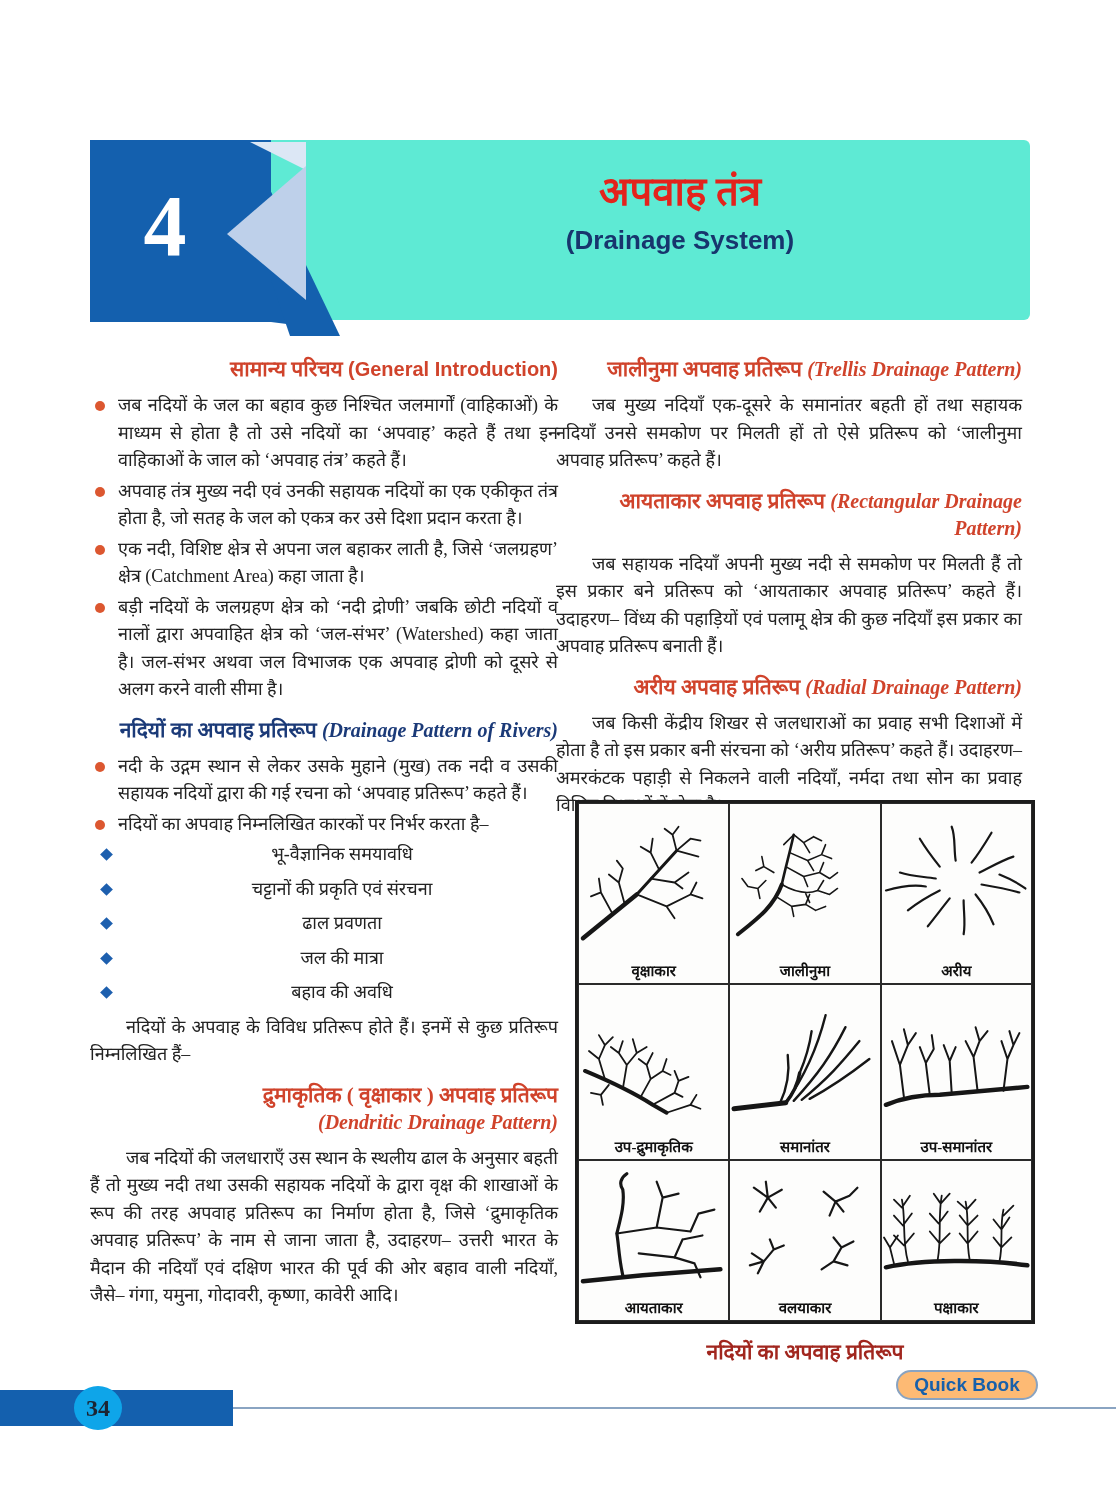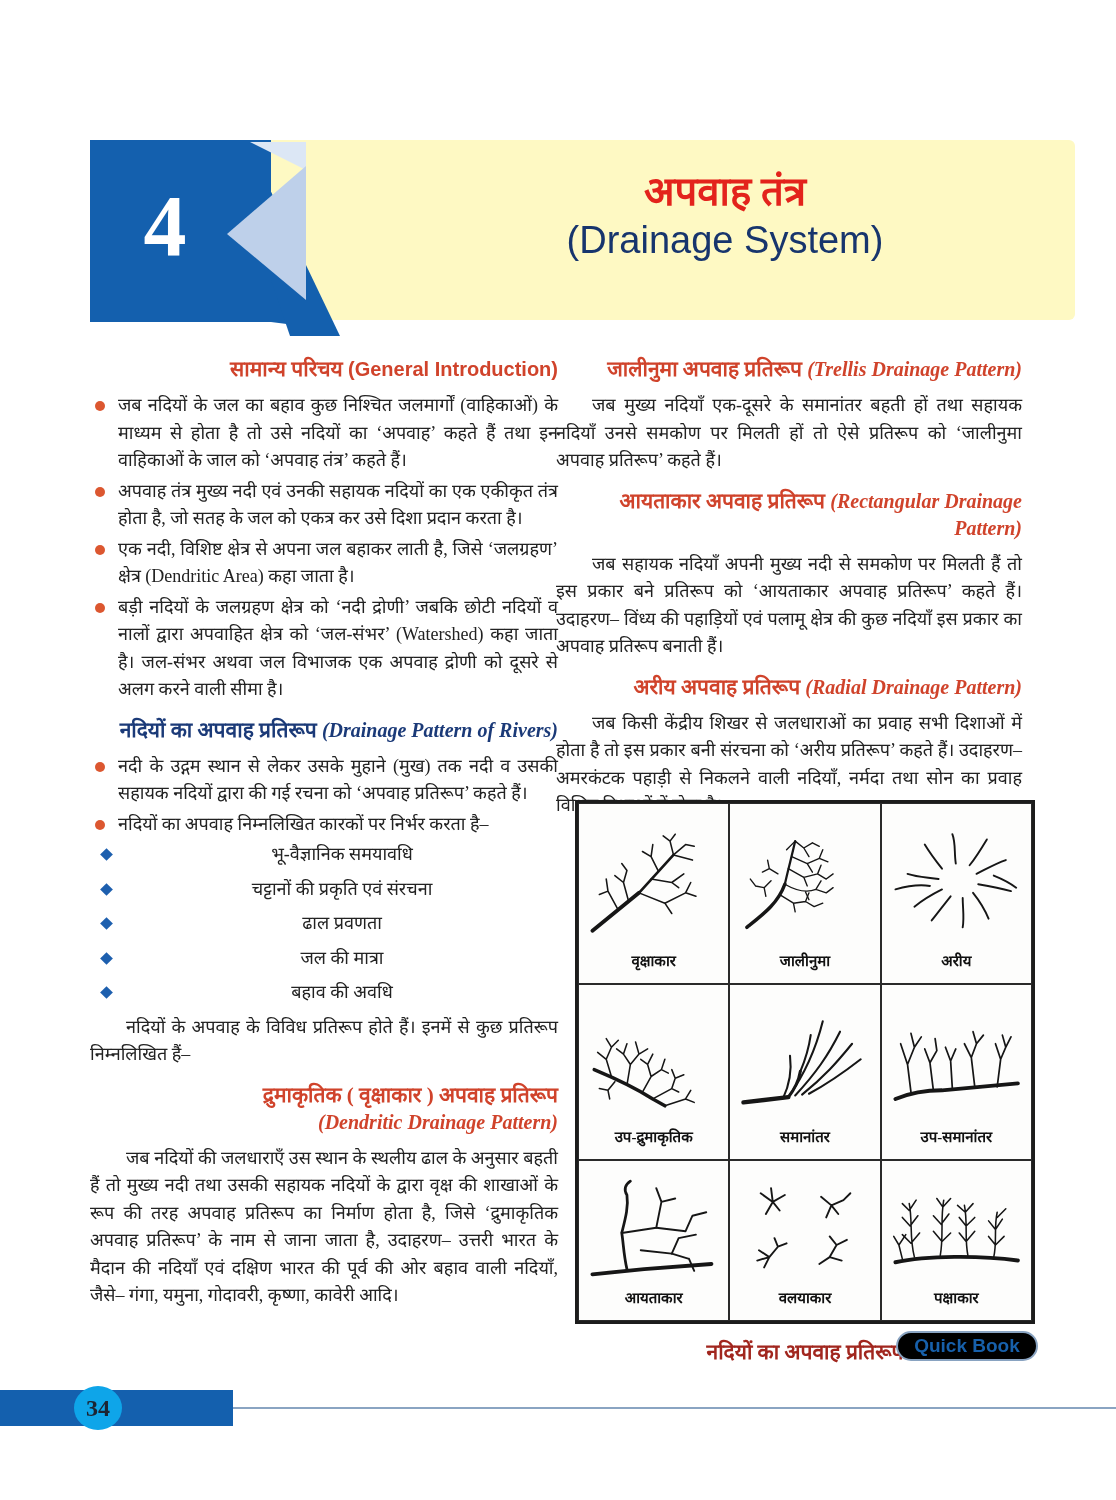--- a/index.html
+++ b/index.html
@@ -1,24 +1,24 @@
 <!DOCTYPE html>
 <html><head>
 <meta charset="utf-8">
 <style>
   html,body{margin:0;padding:0;background:#ffffff;}
   .page{position:relative;width:1116px;height:1500px;background:#ffffff;overflow:hidden;
         font-family:"Liberation Serif","DejaVu Serif",serif;color:#222;}
 
   
   .banner{position:absolute;left:90px;top:140px;width:940px;height:180px;
-          background:#fef9c3;border-radius:6px;margin-left:45px;}
+          background:#5eead4;border-radius:6px;}
   .banner-titles{position:absolute;left:250px;right:10px;top:26px;text-align:center;}
   .title-hi{font-size:40px;line-height:52px;font-weight:700;color:#e3231c;}
-  .title-en{font-size:38px;line-height:44px;font-weight:400;color:#17356d;
+  .title-en{font-size:26px;line-height:44px;font-weight:700;color:#17356d;
             font-family:"Liberation Sans","DejaVu Sans",sans-serif;}
 
   .badge{position:absolute;left:90px;top:140px;width:250px;height:196px;}
   .badge svg{position:absolute;left:0;top:0;}
   .badge-num{position:absolute;left:0px;top:36px;width:150px;text-align:center;
              font-size:86px;font-weight:700;color:#ffffff;font-family:"Liberation Serif",serif;}
 
   
   .col{position:absolute;top:356px;width:468px;font-size:18px;line-height:27.5px;
        text-align:justify;}
@@ -38,34 +38,34 @@
   .subbullet{position:relative;padding-left:36px;margin:0 0 7px 0;text-align:center;}
   .diamond{position:absolute;left:12px;top:9px;width:9px;height:9px;background:#1d5fae;
            transform:rotate(45deg);}
   .para{margin:0 0 4px 0;text-indent:36px;}
 
   
   .figure{position:absolute;left:575px;top:800px;width:460px;height:524px;
           border:3px solid #1c1c1c;box-sizing:border-box;background:#fdfdfc;
           display:grid;grid-template-columns:1fr 1fr 1fr;grid-template-rows:181px 176px 1fr;}
   .cell{border:1px solid #2a2a2a;box-sizing:border-box;display:flex;flex-direction:column;
-        align-items:center;justify-content:flex-end;padding:10px;}
+        align-items:center;justify-content:flex-end;padding:0;}
   .cell svg{flex:1 1 auto;width:100%;}
   .cell-label{font-weight:700;font-size:15px;line-height:20px;color:#111;
               margin-bottom:2px;text-align:center;}
   .fig-caption{position:absolute;left:575px;top:1337px;width:460px;text-align:center;
                font-size:21px;font-weight:700;color:#a1261e;}
 
   
   .footer-line{position:absolute;left:233px;top:1407px;width:883px;height:2px;background:#8aa4c2;}
   .ribbon{position:absolute;left:0;top:1390px;width:233px;height:36px;background:#1460ae;}
   .notch{position:absolute;left:74px;top:1386px;width:48px;height:44px;background:#0ea5e9;
          border-radius:50%;display:flex;align-items:center;justify-content:center;}
   .page-num{font-size:24px;font-weight:700;color:#1c2433;font-family:"Liberation Serif",serif;}
-  .pill{position:absolute;left:896px;top:1331px;width:142px;height:30px;background:#000000;
+  .pill{position:absolute;left:896px;top:1370px;width:142px;height:30px;background:#fdba74;
         border:2px solid #89a3c1;border-radius:16px;display:flex;align-items:center;
         justify-content:center;box-sizing:border-box;}
   .pill-text{font-family:"Liberation Sans","DejaVu Sans",sans-serif;font-weight:700;
              font-size:19px;color:#1760ab;}
 
   .draw{stroke:#161616;fill:none;stroke-linecap:round;stroke-linejoin:round;}
 </style>
 </head>
 <body>
 
@@ -90,21 +90,21 @@
   </div>
 
   <div class="col col-left">
     <div class="h h-red">
       <span>सामान्य परिचय</span>
       <span class="en-sans">(General Introduction)</span>
     </div>
 
     <div class="bullet"><span class="dot"></span><span>जब नदियों के जल का बहाव कुछ निश्चित जलमार्गों (वाहिकाओं) के माध्यम से होता है तो उसे नदियों का ‘अपवाह’ कहते हैं तथा इन वाहिकाओं के जाल को ‘अपवाह तंत्र’ कहते हैं।</span></div>
     <div class="bullet"><span class="dot"></span><span>अपवाह तंत्र मुख्य नदी एवं उनकी सहायक नदियों का एक एकीकृत तंत्र होता है, जो सतह के जल को एकत्र कर उसे दिशा प्रदान करता है।</span></div>
-    <div class="bullet"><span class="dot"></span><span>एक नदी, विशिष्ट क्षेत्र से अपना जल बहाकर लाती है, जिसे ‘जलग्रहण’ क्षेत्र (Dendritic Area) कहा जाता है।</span></div>
+    <div class="bullet"><span class="dot"></span><span>एक नदी, विशिष्ट क्षेत्र से अपना जल बहाकर लाती है, जिसे ‘जलग्रहण’ क्षेत्र (Catchment Area) कहा जाता है।</span></div>
     <div class="bullet"><span class="dot"></span><span>बड़ी नदियों के जलग्रहण क्षेत्र को ‘नदी द्रोणी’ जबकि छोटी नदियों व नालों द्वारा अपवाहित क्षेत्र को ‘जल-संभर’ (Watershed) कहा जाता है। जल-संभर अथवा जल विभाजक एक अपवाह द्रोणी को दूसरे से अलग करने वाली सीमा है।</span></div>
 
     <div class="h h-navy mt">
       <span>नदियों का अपवाह प्रतिरूप</span>
       <span class="en-it">(Drainage Pattern of Rivers)</span>
     </div>
 
     <div class="bullet"><span class="dot"></span><span>नदी के उद्गम स्थान से लेकर उसके मुहाने (मुख) तक नदी व उसकी सहायक नदियों द्वारा की गई रचना को ‘अपवाह प्रतिरूप’ कहते हैं।</span></div>
     <div class="bullet"><span class="dot"></span><span>नदियों का अपवाह निम्नलिखित कारकों पर निर्भर करता है–</span></div>
 

